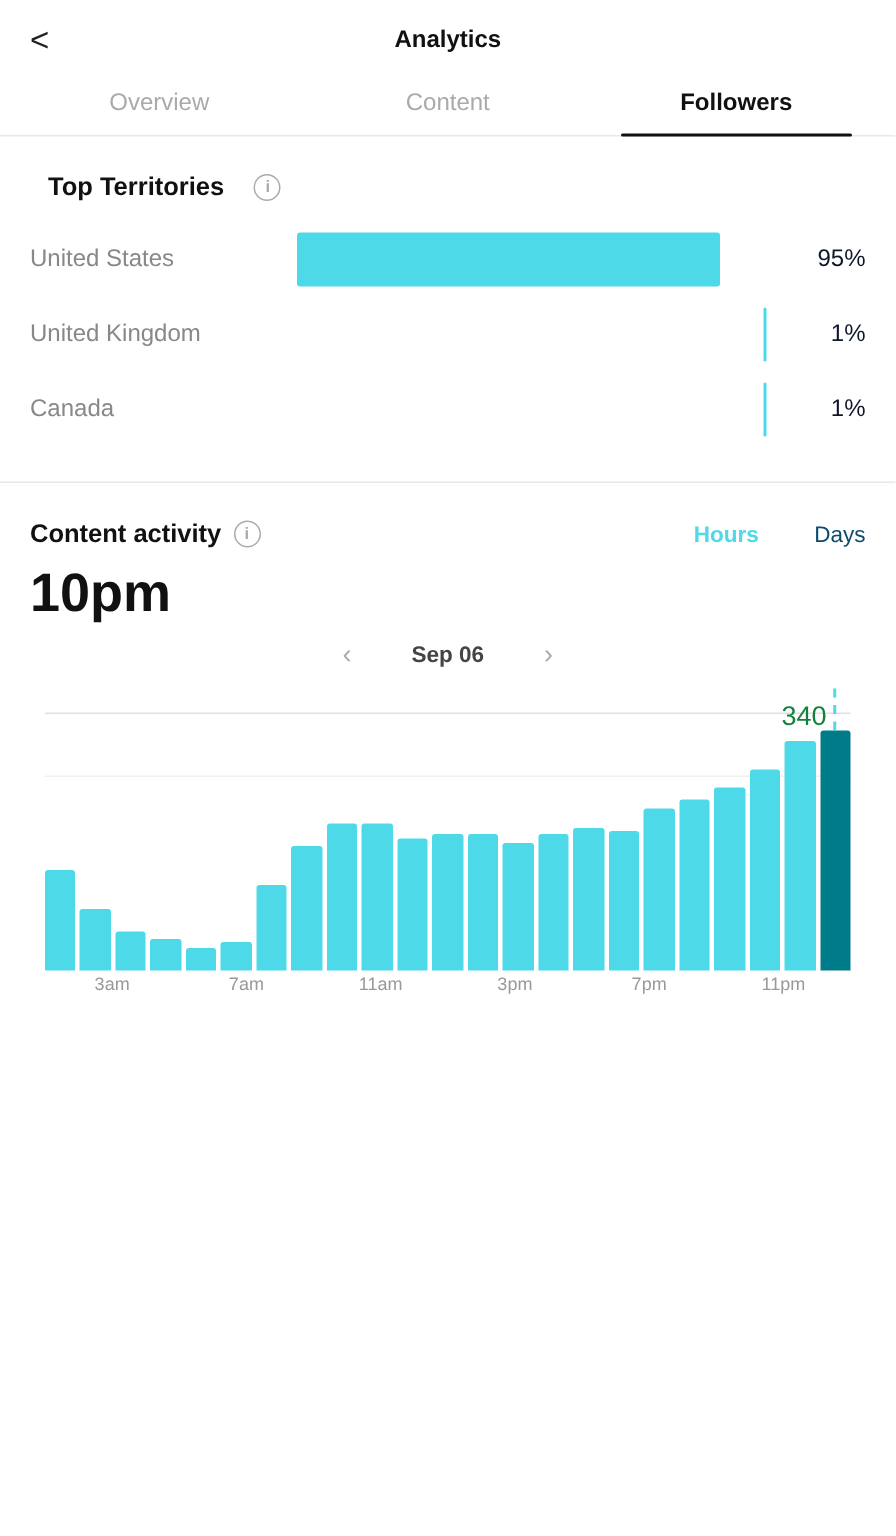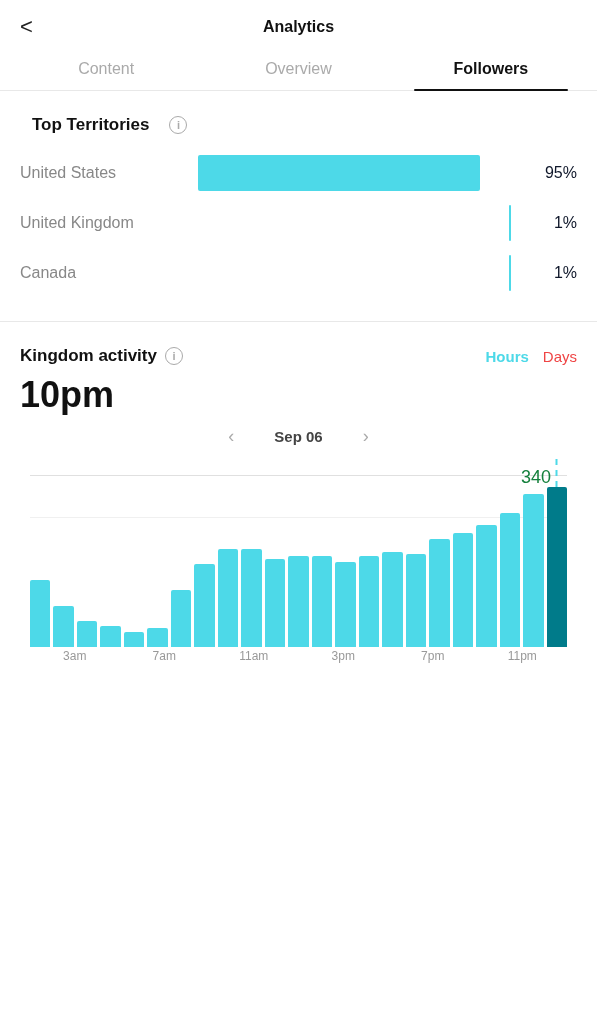--- a/index.html
+++ b/index.html
@@ -155,21 +155,22 @@
     }
     .toggle-option {
       font-size: 15px;
       cursor: pointer;
     }
     .toggle-option.active {
       color: #4dd9e8;
       font-weight: 600;
     }
     .toggle-option.inactive {
-      color: #ef4444;
+      color: #0c4a6e;
+      margin-left: 23px;
     }
 
     .peak-time {
       font-size: 36px;
       font-weight: 800;
       color: #111;
       margin: 8px 0 4px;
     }
 
     
@@ -275,22 +276,22 @@
   </style>
 </head>
 <body>
 
 <div class="header">
   <span class="back-btn">&lt;</span>
   <span class="header-title">Analytics</span>
 </div>
 
 <div class="tabs">
+  <div class="tab">Overview</div>
   <div class="tab">Content</div>
-  <div class="tab">Overview</div>
   <div class="tab active">Followers</div>
 </div>
 
 <div class="section">
   <div class="section-header">
     <span class="section-title">Top Territories</span>
     <div class="info-icon">i</div>
   </div>
 
   <div class="territory-row">
@@ -314,21 +315,21 @@
     <div class="bar-container" style="display:flex; align-items:center; justify-content:flex-end;">
       <div class="bar-line"></div>
     </div>
     <span class="territory-pct">1%</span>
   </div>
 </div>
 
 <div class="activity-section">
   <div class="activity-header">
     <div class="activity-header-left">
-      <span class="section-title">Kingdom activity</span>
+      <span class="section-title">Content activity</span>
       <div class="info-icon">i</div>
     </div>
     <div class="activity-toggle">
       <span class="toggle-option active">Hours</span>
       <span class="toggle-option inactive">Days</span>
     </div>
   </div>
 
   <div class="peak-time">10pm</div>
 

